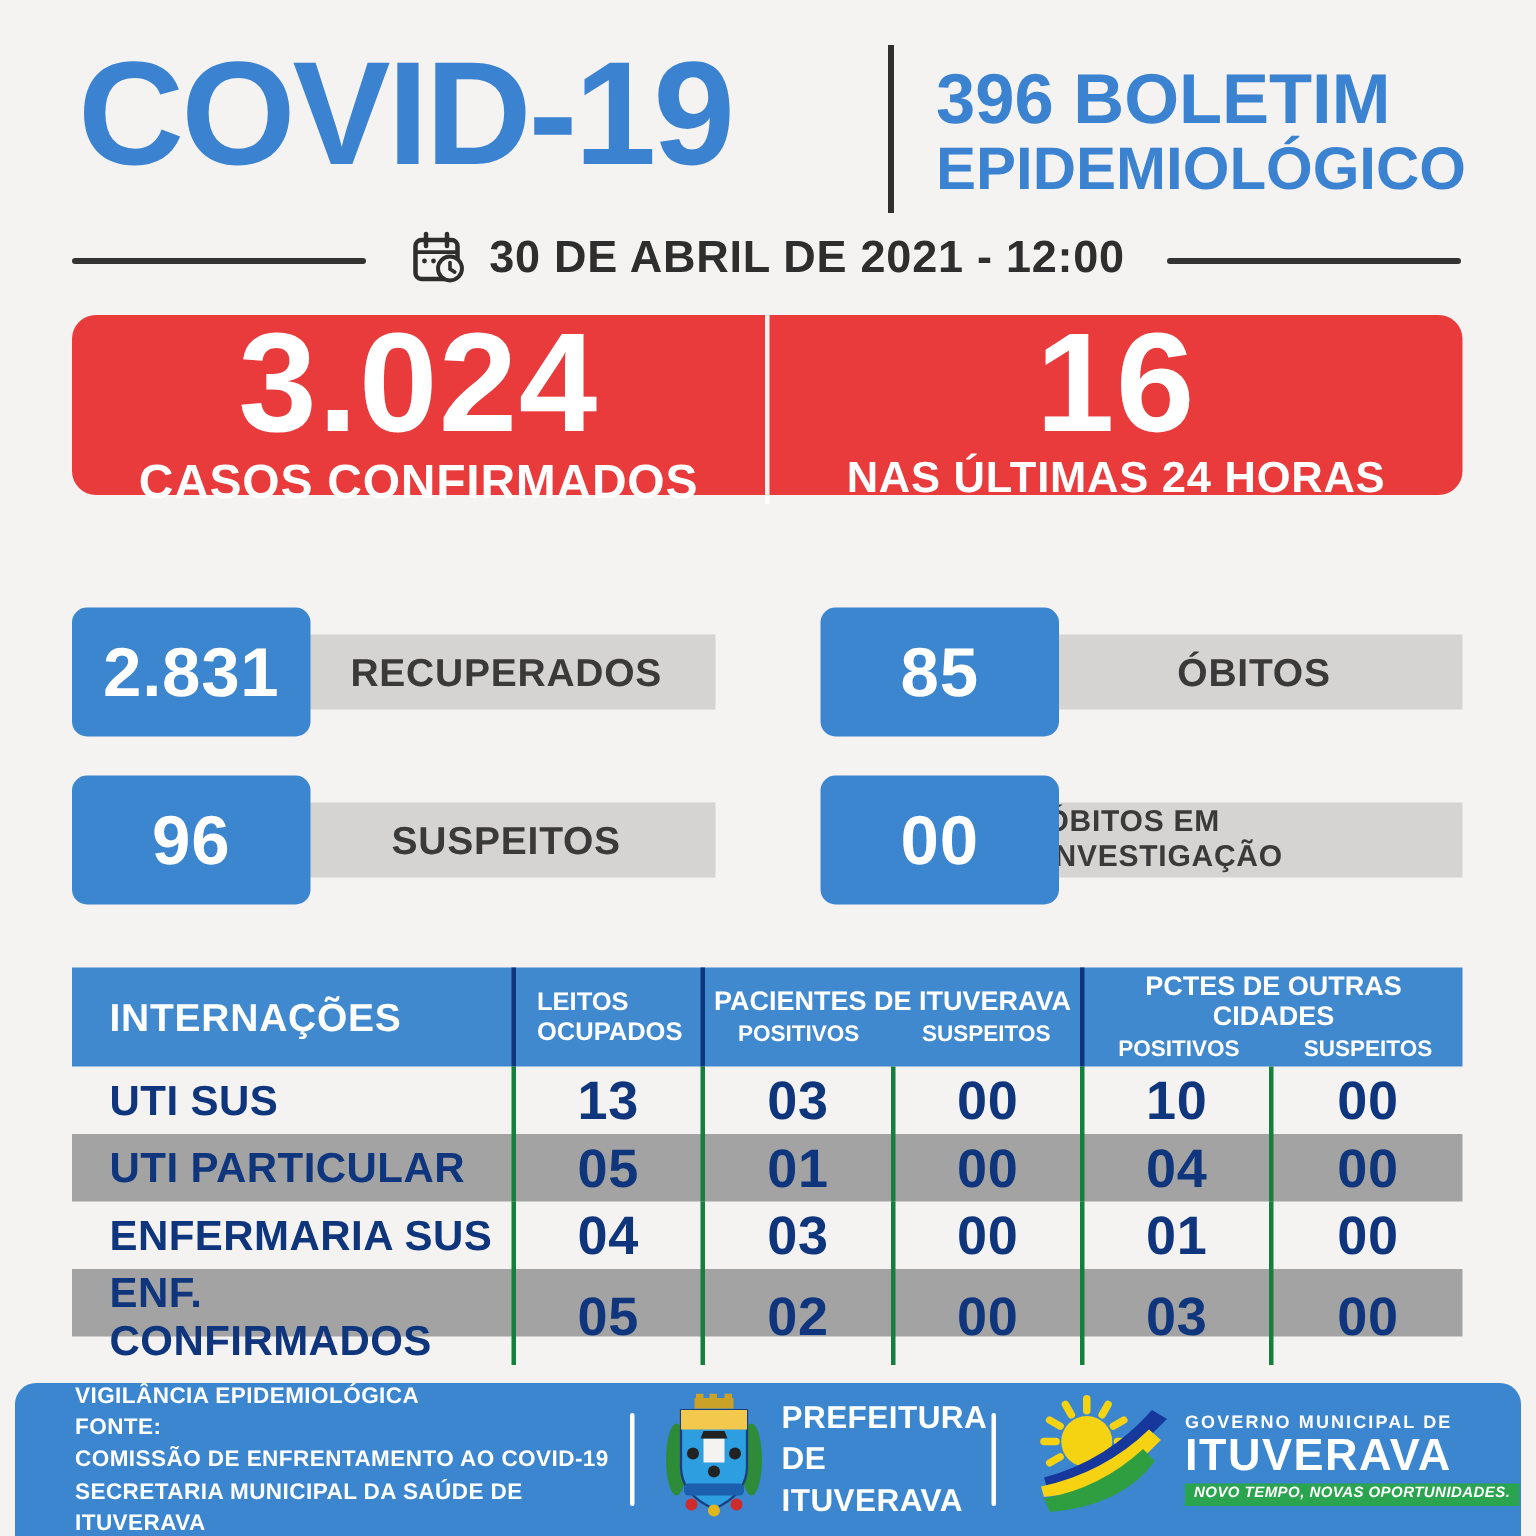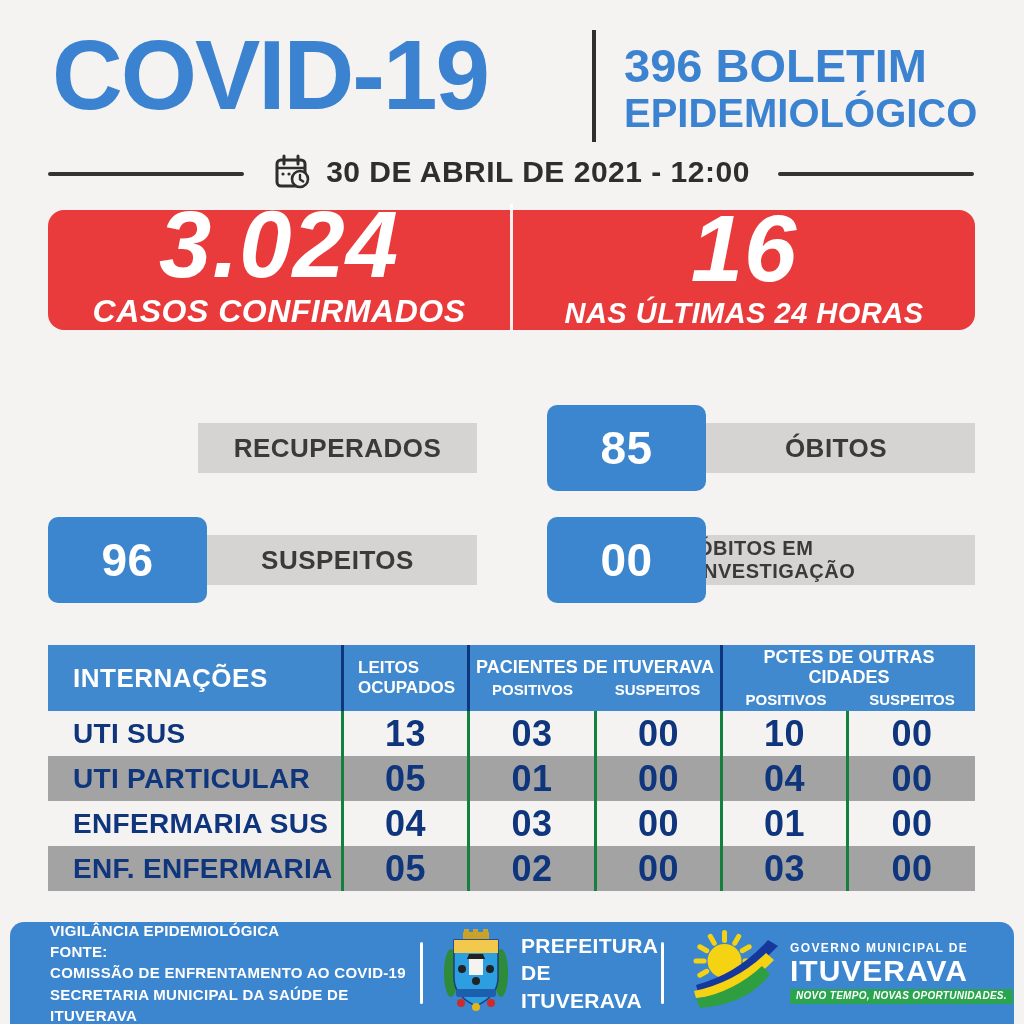--- a/index.html
+++ b/index.html
@@ -18,21 +18,21 @@
   .bulletin .l2{font-size:40px;margin-top:4px;letter-spacing:0;}
   .rule{position:absolute;top:172px;height:4px;background:#333;border-radius:2px;}
   .rule.left{left:48px;width:196px;}
   .rule.right{left:778px;width:196px;}
   .date-wrap{position:absolute;left:244px;top:148px;width:534px;height:48px;
     display:flex;align-items:center;justify-content:center;gap:14px;}
   .date-text{font-size:30px;color:#2e2e2e;letter-spacing:.5px;white-space:nowrap;}
   .cal-icon svg{display:block;}
   
   .banner{position:absolute;left:48px;top:210px;width:927px;height:120px;background:#e93a3c;
-    border-radius:16px;display:flex;align-items:flex-end;font-style:italic;}
+    border-radius:16px;display:flex;align-items:flex-start;}
   .banner-cell{flex:1;display:flex;flex-direction:column;align-items:center;justify-content:center;color:#fff;}
   .banner-divider{width:3px;height:126px;background:#fff;opacity:.92;}
   .banner-value{font-size:94px;line-height:.95;letter-spacing:1px;}
   .banner-label{font-size:32px;margin-top:4px;letter-spacing:.5px;}
   .banner-label.sm{font-size:29px;}
   
   .stat{position:absolute;height:86px;}
   .stat.s1{left:48px;top:405px;width:429px;}
   .stat.s2{left:547px;top:405px;width:428px;}
   .stat.s3{left:48px;top:517px;width:429px;}
@@ -108,20 +108,21 @@
   </div>
   <div class="banner-divider"></div>
   <div class="banner-cell">
     <div class="banner-value">16</div>
     <div class="banner-label sm">NAS ÚLTIMAS 24 HORAS</div>
   </div>
 </div>
 
 <div class="stat s1">
   <div class="stat-bar">RECUPERADOS</div>
+  <div class="stat-box">2.831</div>
 </div>
 <div class="stat s2">
   <div class="stat-bar">ÓBITOS</div>
   <div class="stat-box">85</div>
 </div>
 <div class="stat s3">
   <div class="stat-bar">SUSPEITOS</div>
   <div class="stat-box">96</div>
 </div>
 <div class="stat s4">
@@ -170,21 +171,21 @@
   </div>
   <div class="trow">
     <div class="rowlabel">ENFERMARIA SUS</div>
     <div>04</div>
     <div>03</div>
     <div>00</div>
     <div>01</div>
     <div>00</div>
   </div>
   <div class="trow alt">
-    <div class="rowlabel">ENF. ENFERMARIA</div>
+    <div class="rowlabel">ENF. CONFIRMADOS</div>
     <div>05</div>
     <div>02</div>
     <div>00</div>
     <div>03</div>
     <div>00</div>
   </div>
 </div>
 
 <div class="footer">
   <div class="source">

